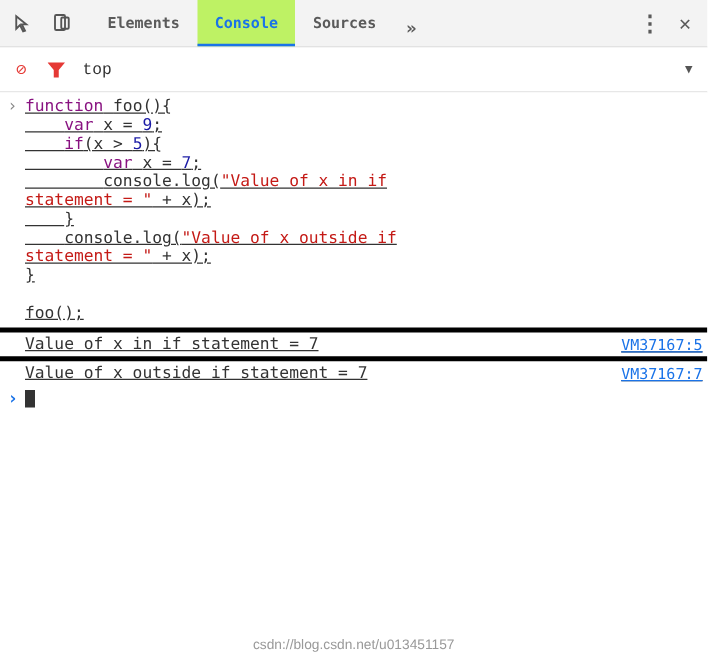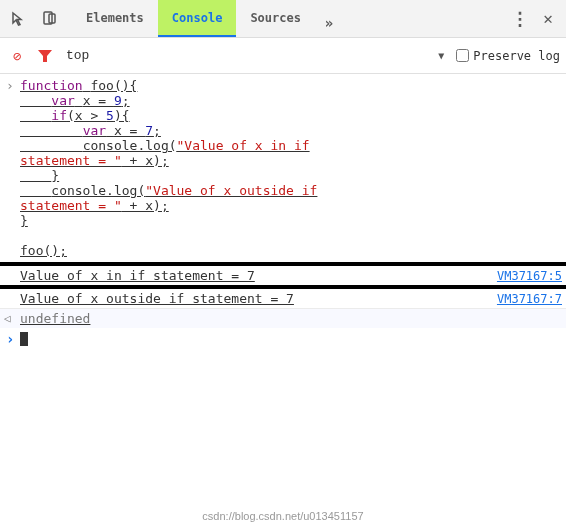--- a/index.html
+++ b/index.html
@@ -314,24 +314,20 @@
     <span>⊘</span>
   </div>
   <div class="toolbar-btn">
     <svg width="14" height="14" viewBox="0 0 14 14" fill="#e53935">
       <polygon points="0,1 14,1 9,7 9,13 5,13 5,7"></polygon>
     </svg>
   </div>
   <input class="filter-input" type="text" value="top" style="">
   <div class="dropdown-arrow">
     <span>▼</span>
-  </div>
-  <div class="checkbox-area">
-    <input type="checkbox" style="">
-    <span class="preserve-label">Preserve log</span>
   </div>
 </div>
 
 <div class="console-content">
 
   <div class="code-block with-expand">
     <pre><span class="kw">function</span> <span class="plain">foo(){</span>
     <span class="kw">var</span> <span class="plain">x = </span><span class="blue">9</span><span class="plain">;</span>
     <span class="kw">if</span><span class="plain">(x &gt; </span><span class="blue">5</span><span class="plain">){</span>
         <span class="kw">var</span> <span class="plain">x = </span><span class="blue">7</span><span class="plain">;</span>
@@ -348,23 +344,20 @@
   <div class="output-line">
     <span>Value of x in if statement = 7</span>
     <span class="line-link">VM37167:5</span>
   </div>
 
   <div class="output-line">
     <span>Value of x outside if statement = 7</span>
     <span class="line-link">VM37167:7</span>
   </div>
 
-  <div class="undefined-line">
-    <span style="color:#777;">undefined</span>
-  </div>
 
   <div class="input-line">
     <span class="cursor-blink"></span>
   </div>
 
 </div>
 
 <div class="watermark">
   <span>csdn://blog.csdn.net/u013451157</span>
 </div>

